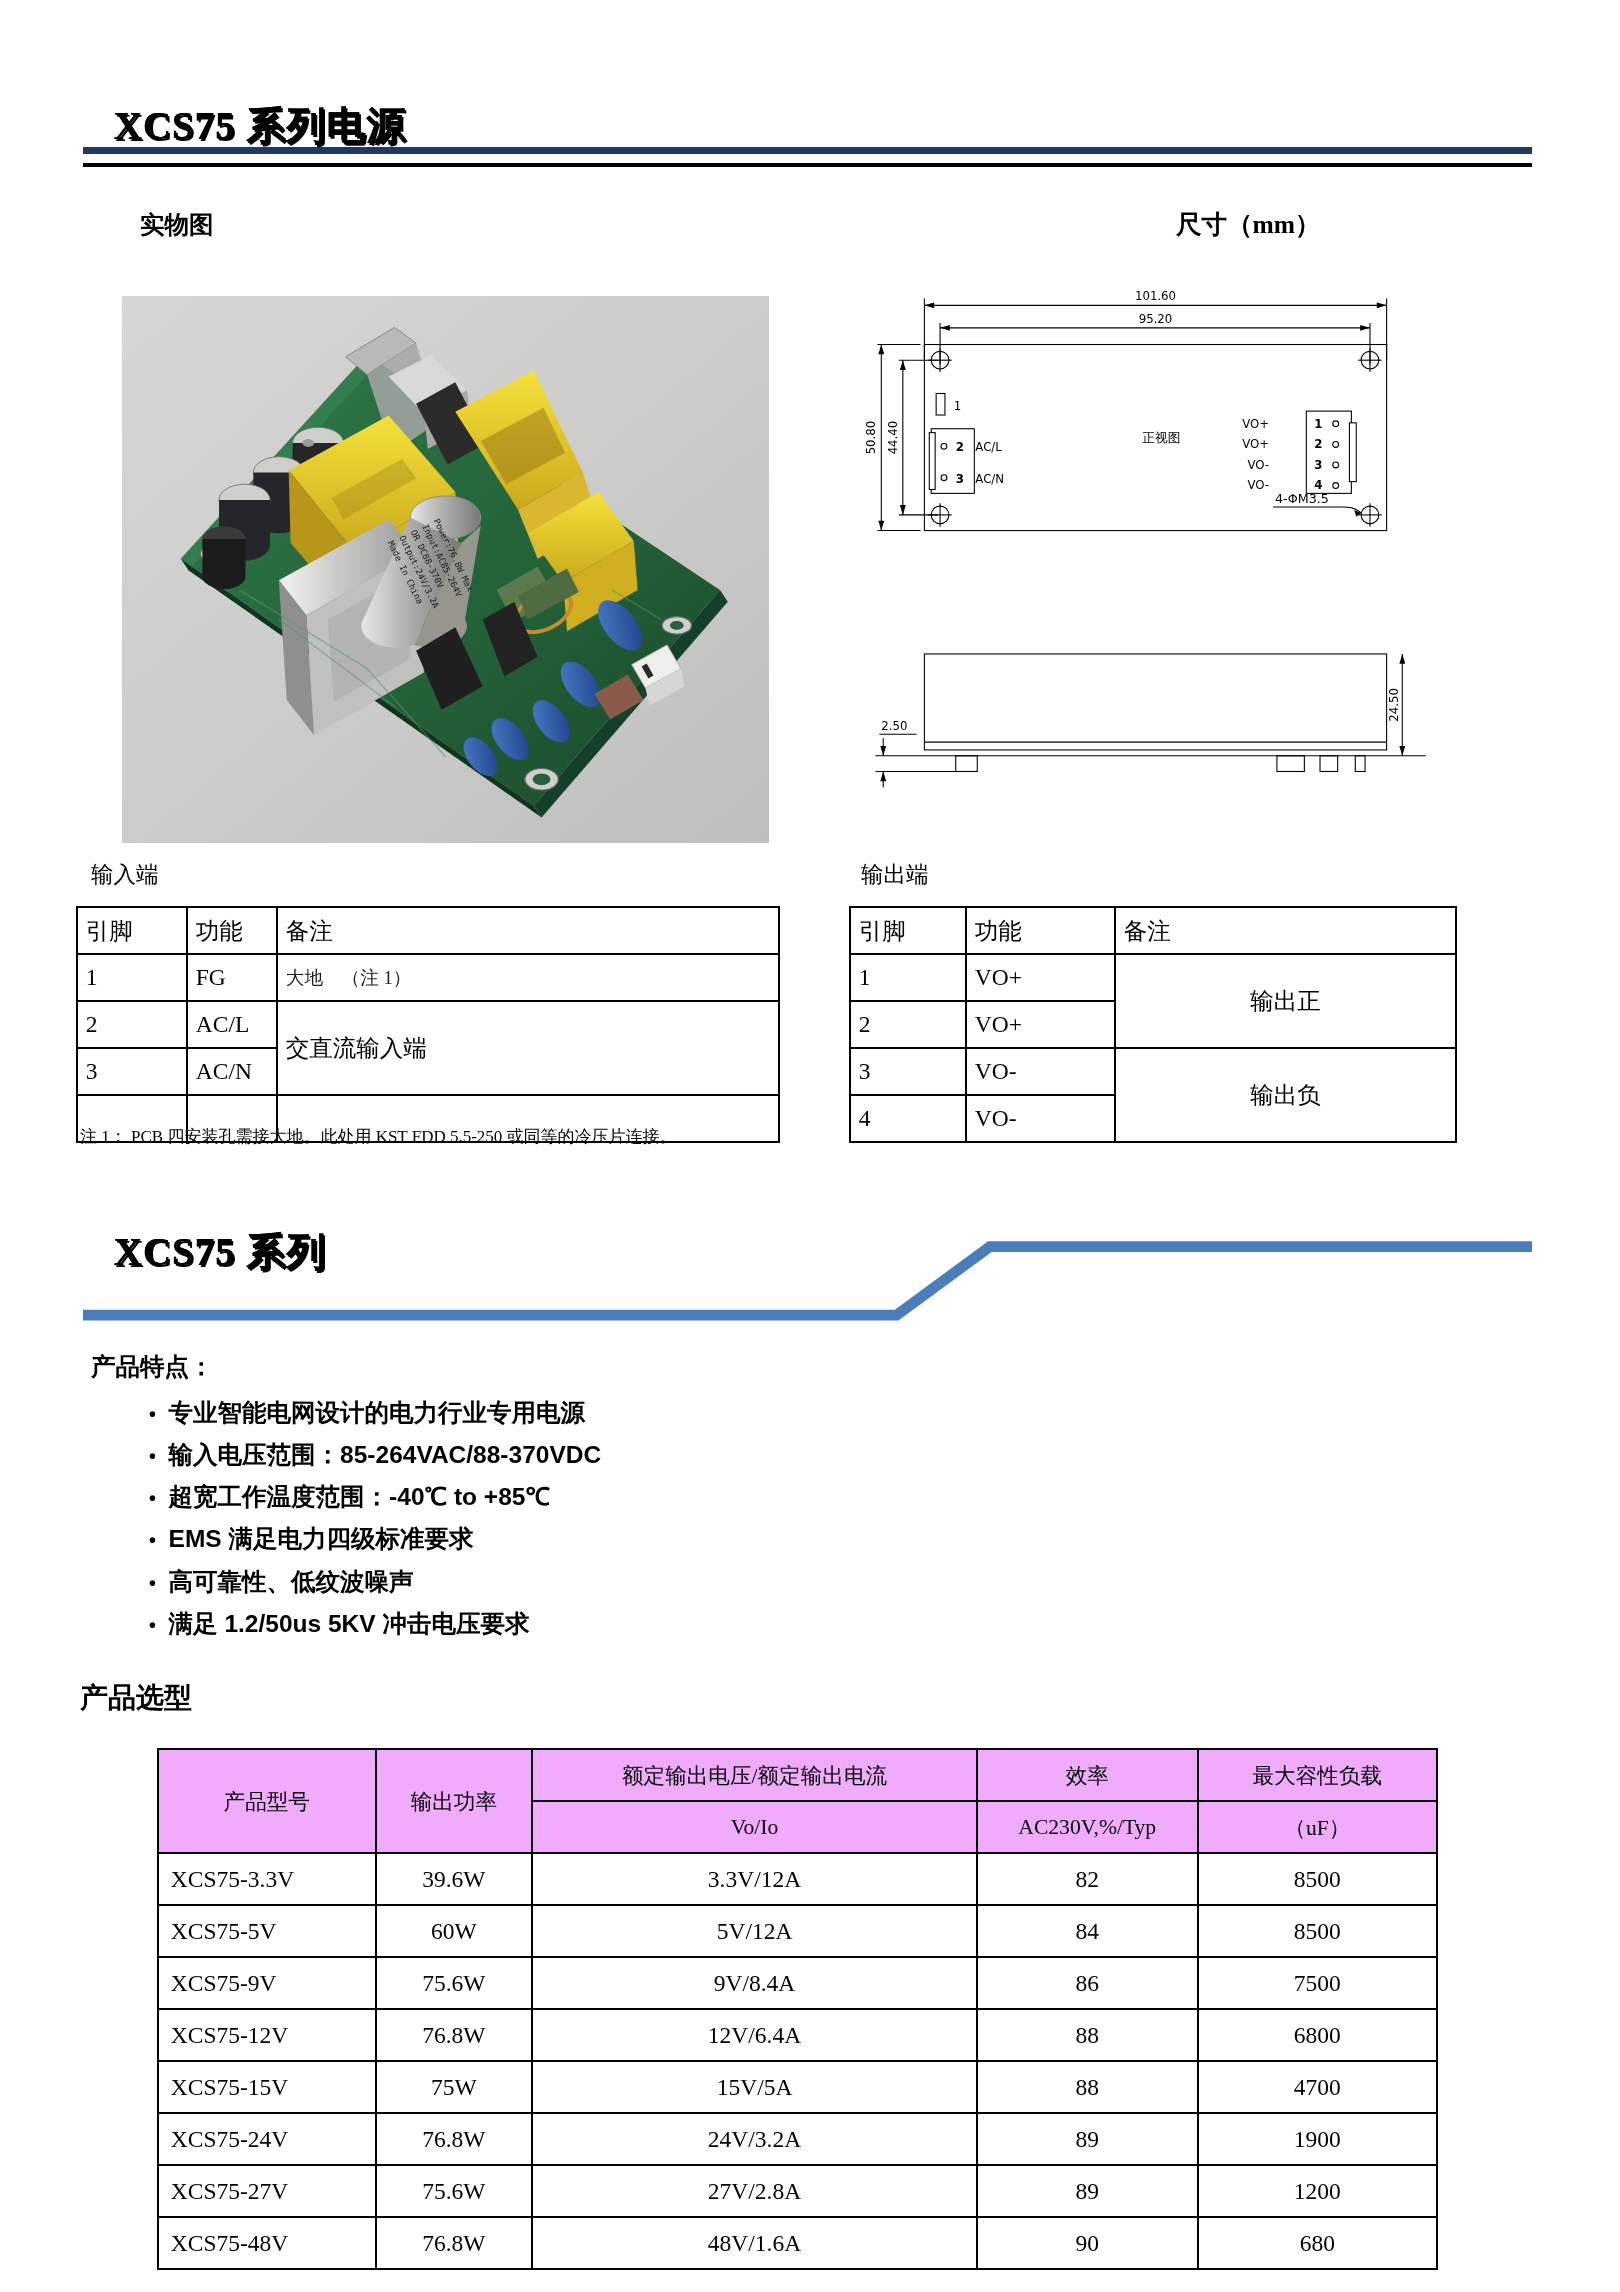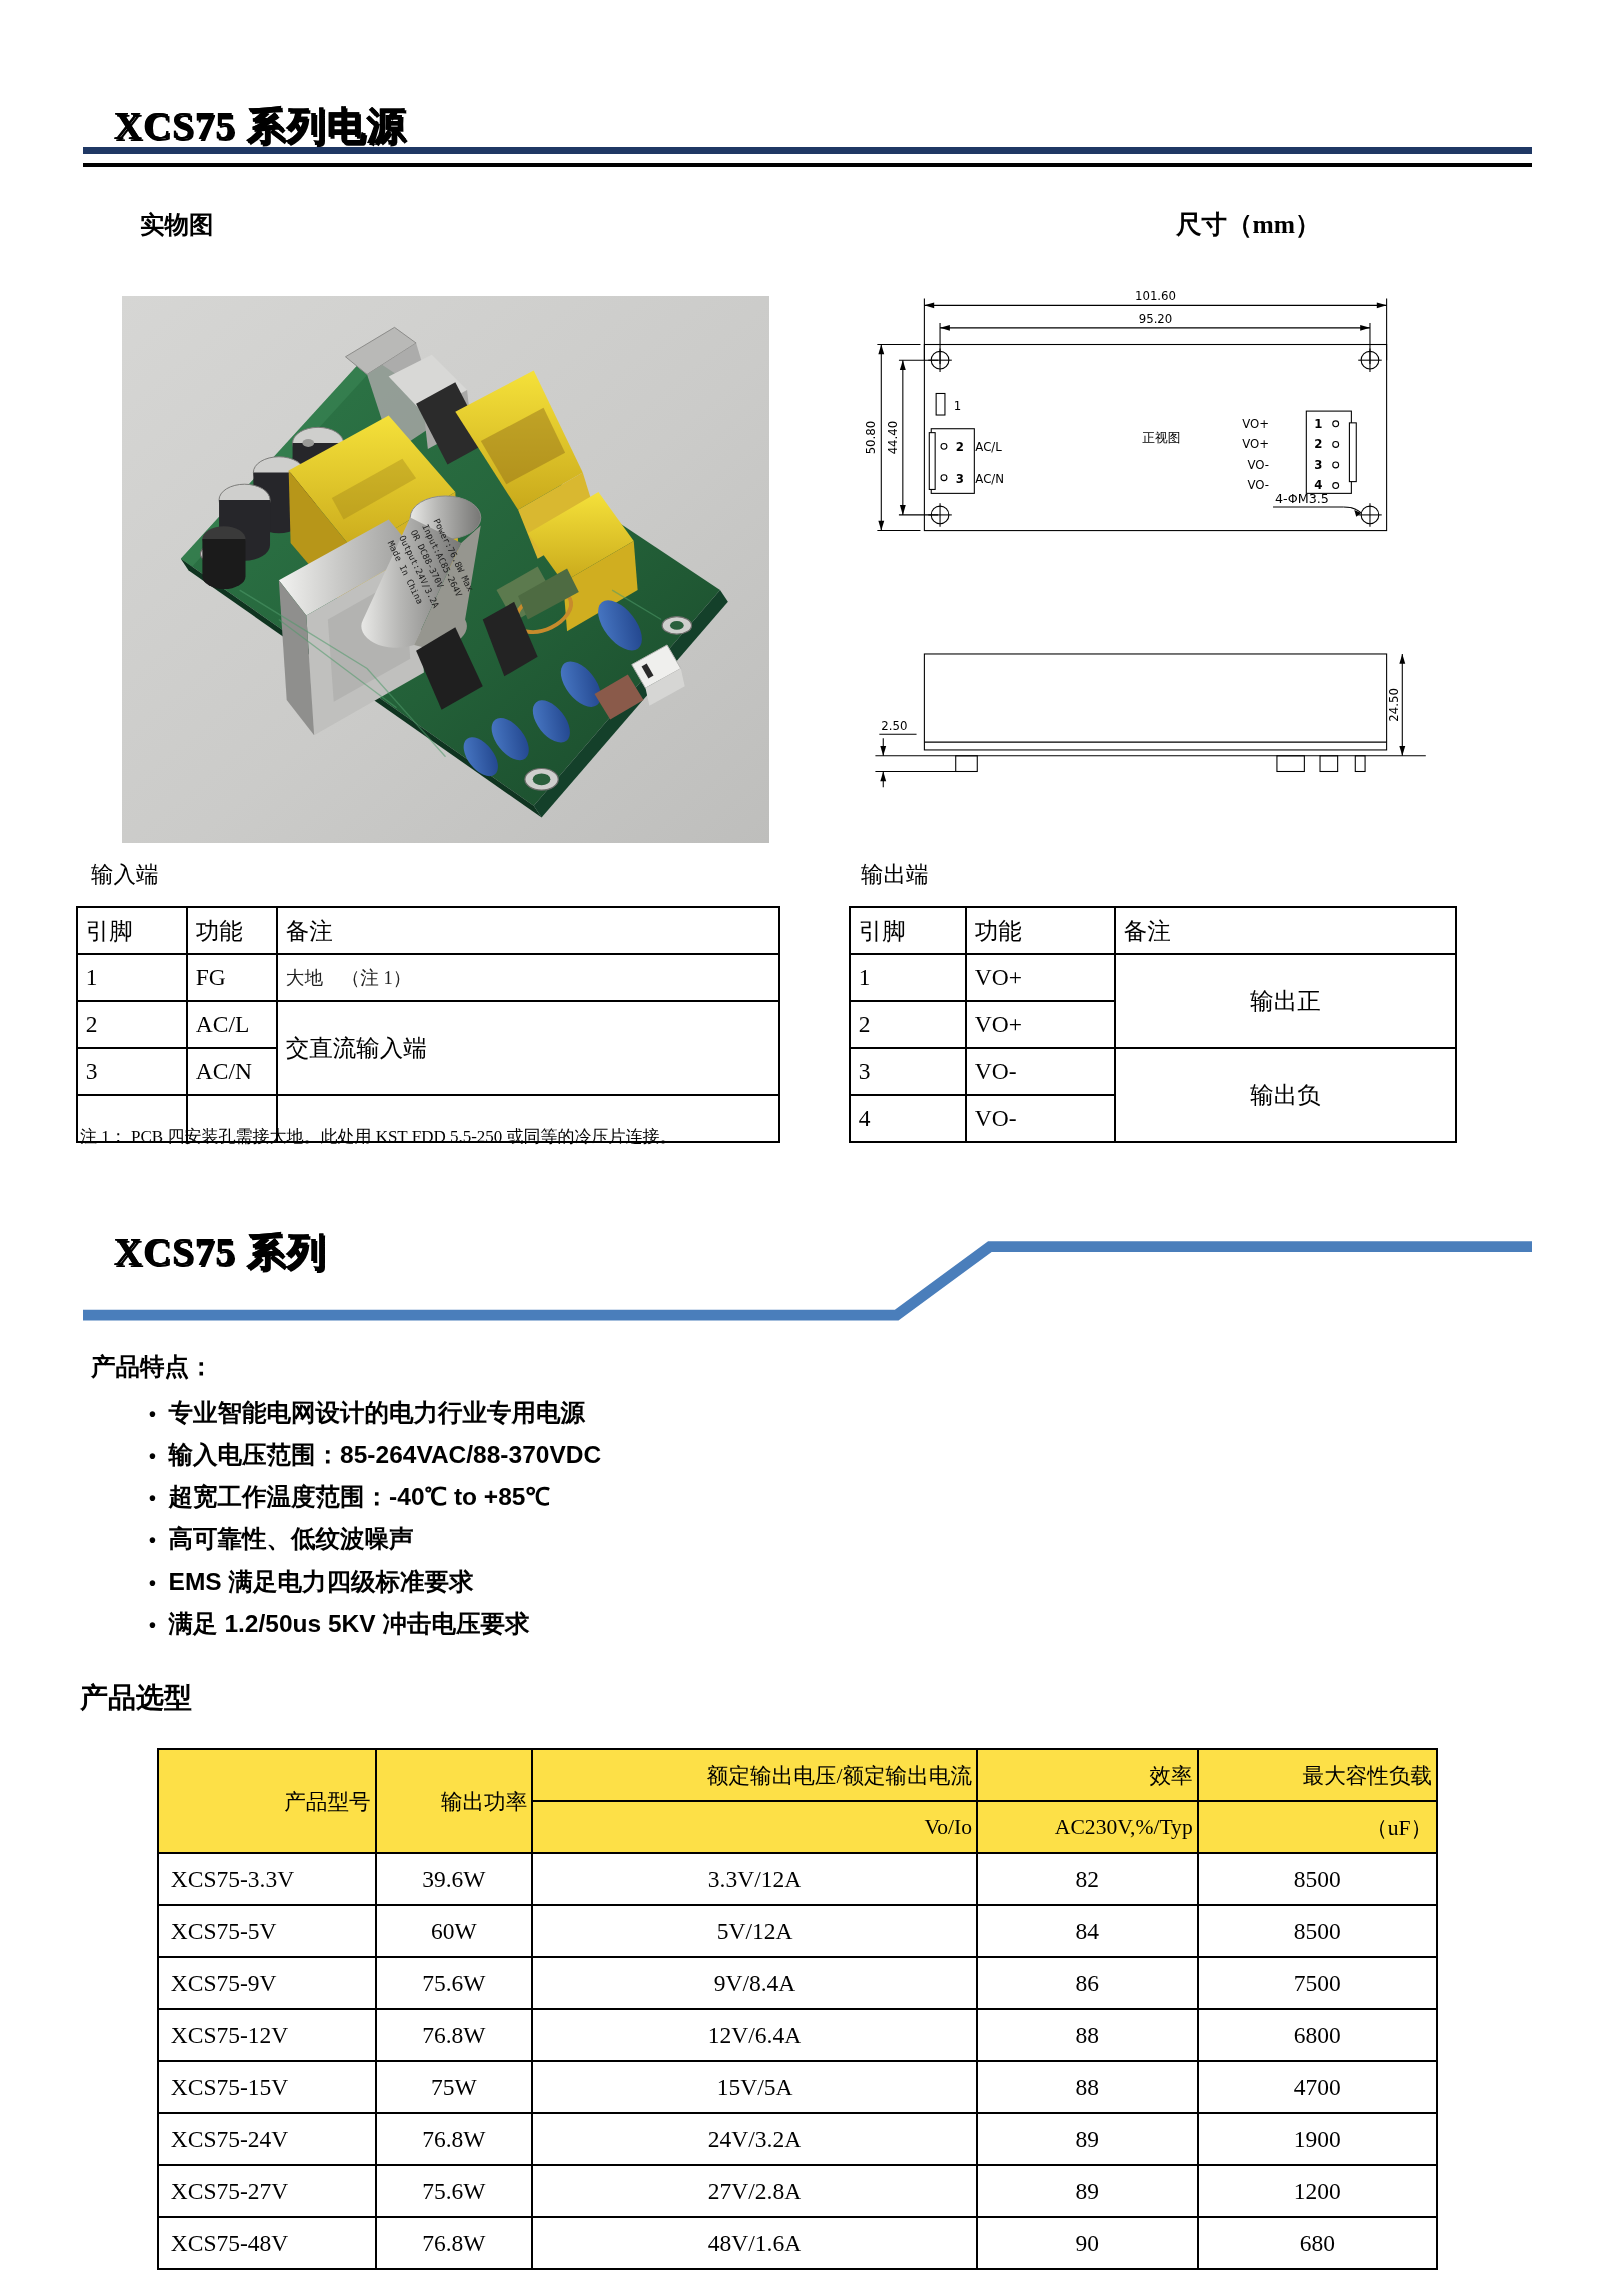--- a/index.html
+++ b/index.html
@@ -169,24 +169,23 @@
     font-family: "Liberation Serif", serif;
     font-size: 23.5px;
   }
   #product-table td {
     border: 2px solid #000;
     text-align: center;
     height: 52px;
     padding: 1px 3.9px;
   }
   #product-table td.hd {
-    background: #fde047;
+    background: #f0abfc;
     font-size: 21.6px;
     font-weight: normal;
-    text-align: right;
   }
   #product-table td.model { text-align: left; padding-left: 11.8px; }
   .col-model { width: 218px; }
   .col-pw    { width: 157px; }
   .col-vi    { width: 446px; }
   .col-eff   { width: 221px; }
   .col-cap   { width: 240px; }
 </style>
 </head>
 <body>
@@ -530,22 +529,22 @@
     <polyline points="0,92 830,92 925,22 1478,22" fill="none" stroke="#4A7EBB" stroke-width="11"></polyline>
   </svg>
   <div class="page2-title">XCS75 系列</div>
 </div>
 
 <div class="feat-title">产品特点：</div>
 <ul class="feat-list">
   <li><span class="bul">•</span><span>专业智能电网设计的电力行业专用电源</span></li>
   <li><span class="bul">•</span><span>输入电压范围：85-264VAC/88-370VDC</span></li>
   <li><span class="bul">•</span><span>超宽工作温度范围：-40℃ to +85℃</span></li>
+  <li><span class="bul">•</span><span>EMS 满足电力四级标准要求</span></li>
   <li><span class="bul">•</span><span>高可靠性、低纹波噪声</span></li>
-  <li><span class="bul">•</span><span>EMS 满足电力四级标准要求</span></li>
   <li><span class="bul">•</span><span>满足 1.2/50us 5KV 冲击电压要求</span></li>
 </ul>
 
 <div class="sel-title">产品选型</div>
 
 <table id="product-table">
   <tbody>
       <tr>
     <td class="hd col-model" rowspan="2">产品型号</td>
     <td class="hd col-pw" rowspan="2">输出功率</td>

